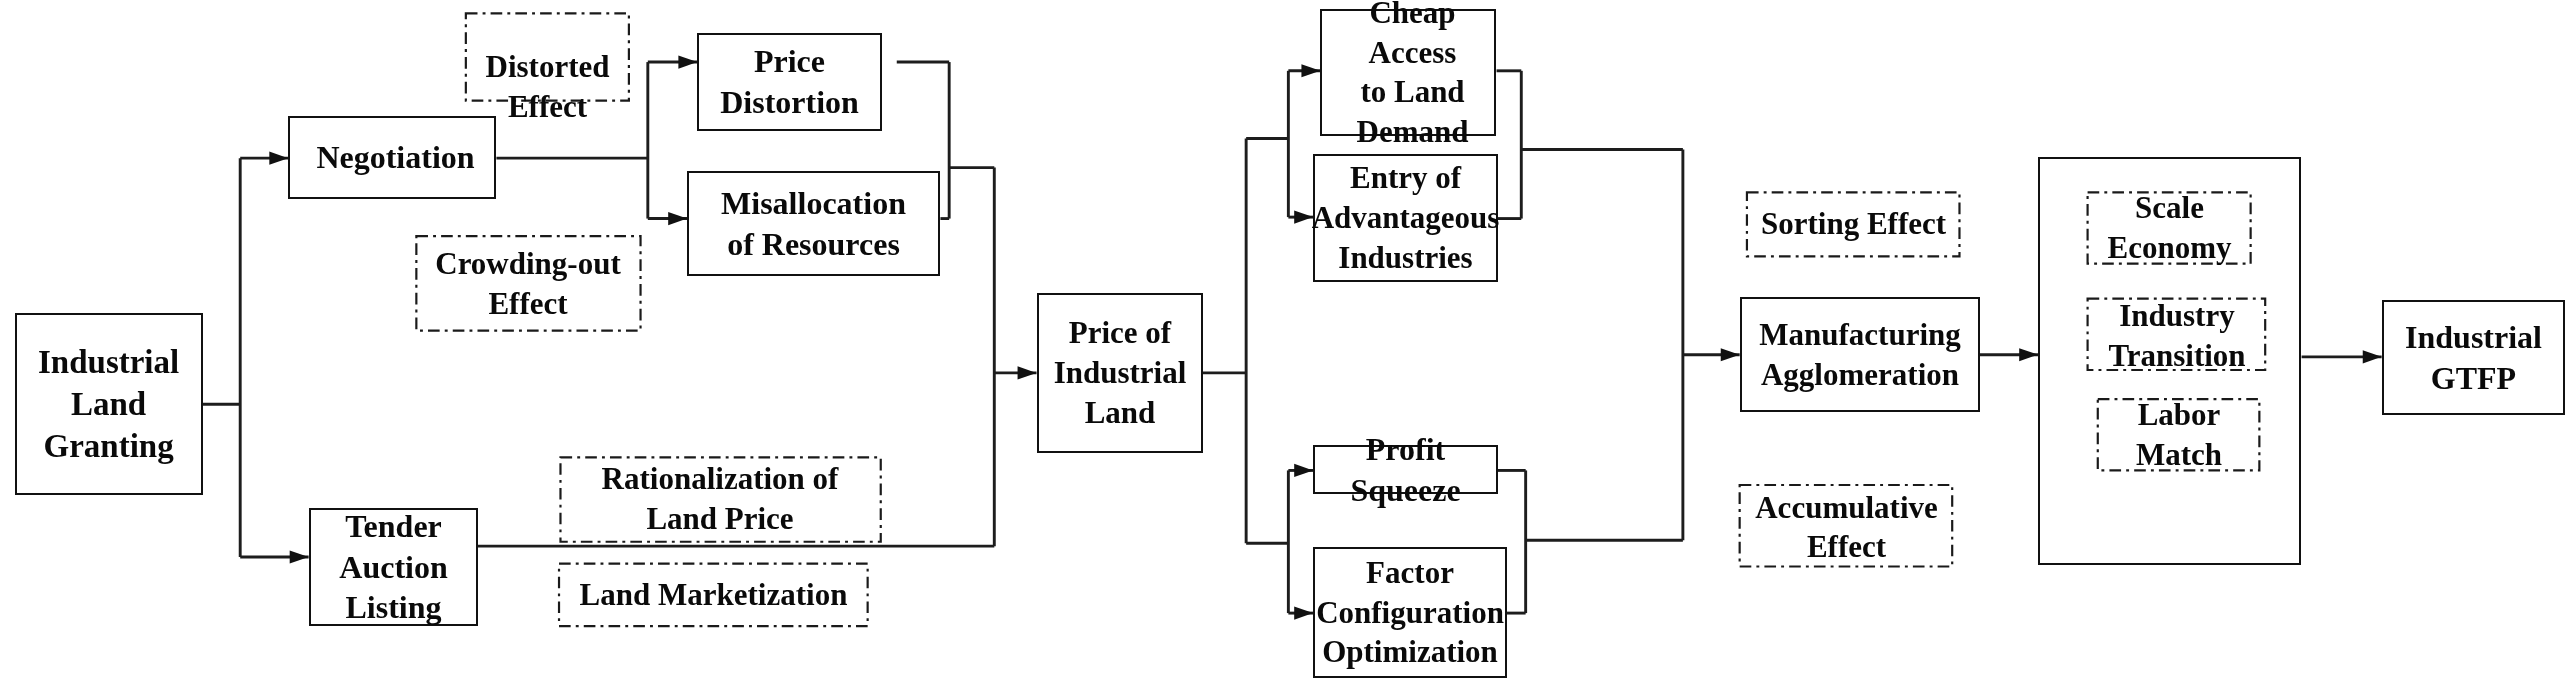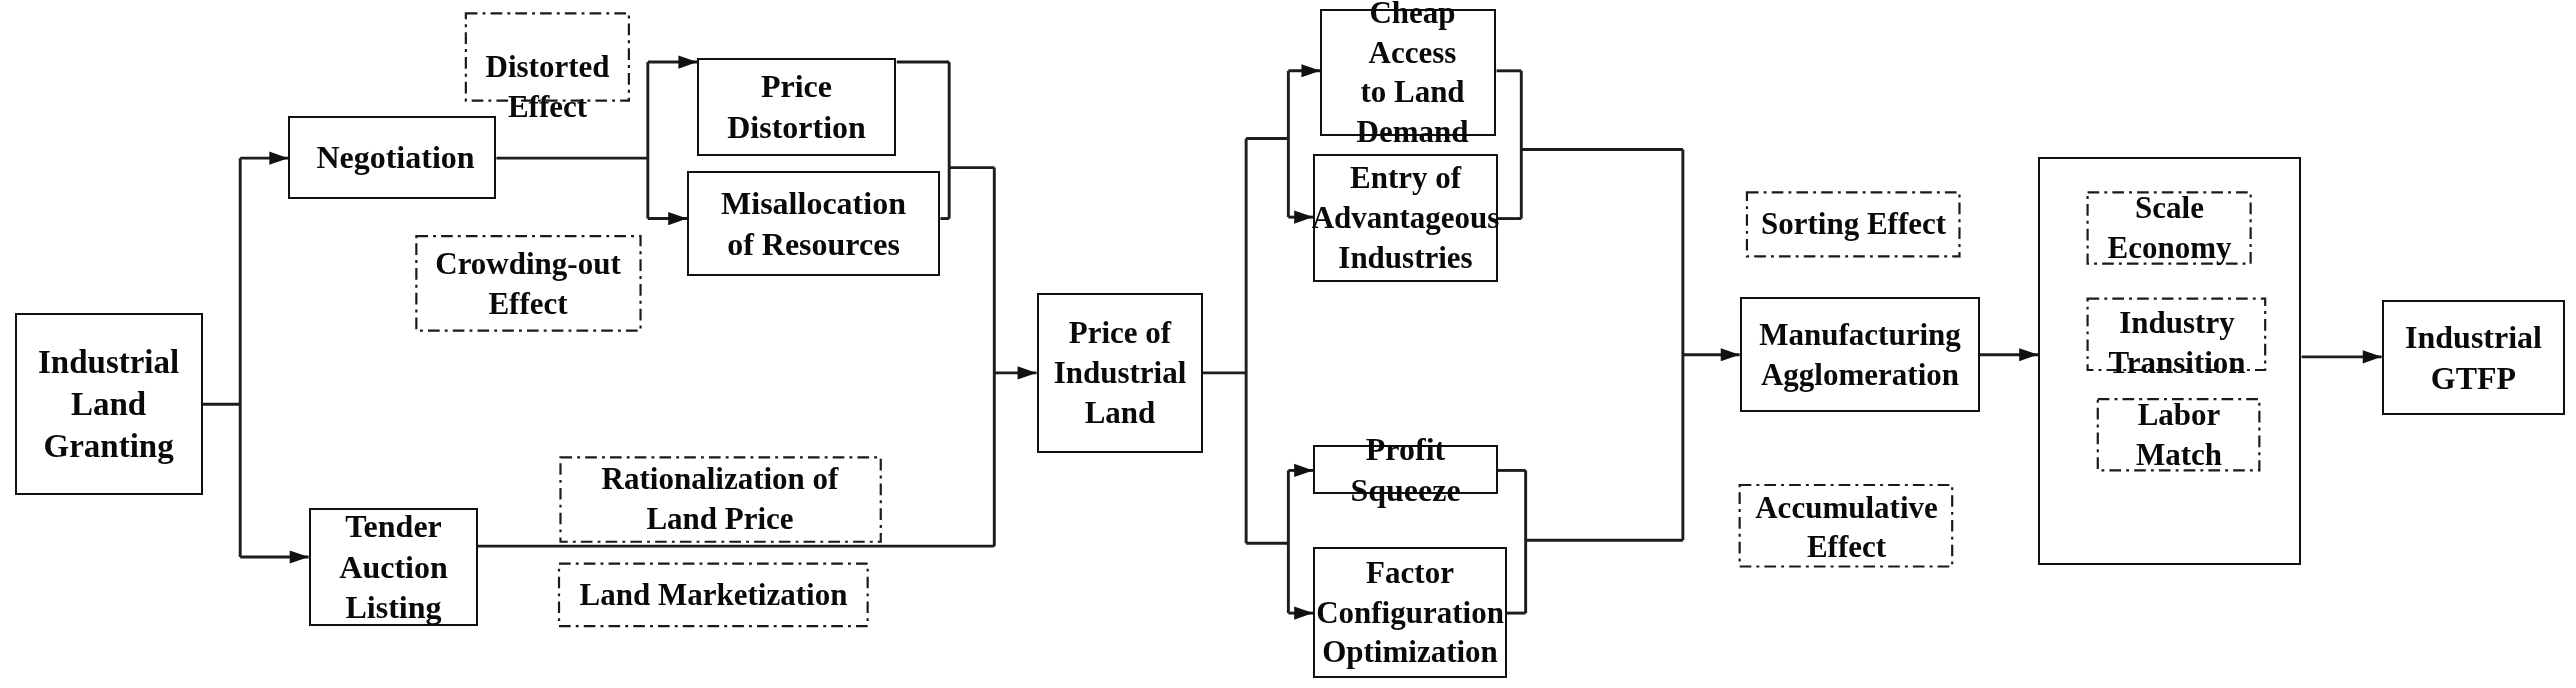--- a/index.html
+++ b/index.html
@@ -126,21 +126,21 @@
   <div class="node solid fs-lg" style="left:288px; top:116px; width:208px; height:83px;padding-left:7px;">
     <span>Negotiation</span>
   </div>
 
   <div class="node solid fs-lg" style="left:309px; top:508px; width:169px; height:118px;">
     <span>Tender
 Auction
 Listing</span>
   </div>
 
-  <div class="node solid fs-lg" style="left:697px; top:33px; width:199px; height:98px;margin-top:25px;">
+  <div class="node solid fs-lg" style="left:697px; top:33px; width:185px; height:98px;">
     <span>Price
 Distortion</span>
   </div>
 
   <div class="node solid fs-lg" style="left:687px; top:171px; width:253px; height:105px;">
     <span>Misallocation
 of Resources</span>
   </div>
 
   <div class="node solid" style="left:1037px; top:293px; width:166px; height:160px;">
@@ -209,21 +209,21 @@
   <div class="node dashed" style="left:1740px; top:485px; width:213px; height:82px;align-items:flex-end;">
     <span>Accumulative
 Effect</span>
   </div>
 
   <div class="node dashed" style="left:2088px; top:192px; width:163px; height:71px;">
     <span>Scale
 Economy</span>
   </div>
 
-  <div class="node dashed" style="left:2088px; top:307px; width:178px; height:71px;">
+  <div class="node dashed" style="left:2088px; top:300px; width:178px; height:71px;">
     <span>Industry
 Transition</span>
   </div>
 
   <div class="node dashed" style="left:2098px; top:399px; width:162px; height:71px;">
     <span>Labor
 Match</span>
   </div>
 
 </div>

